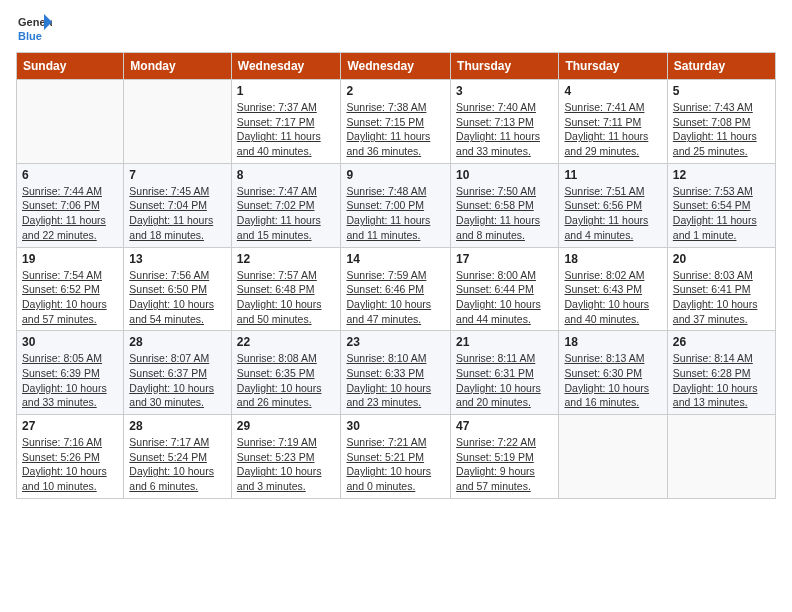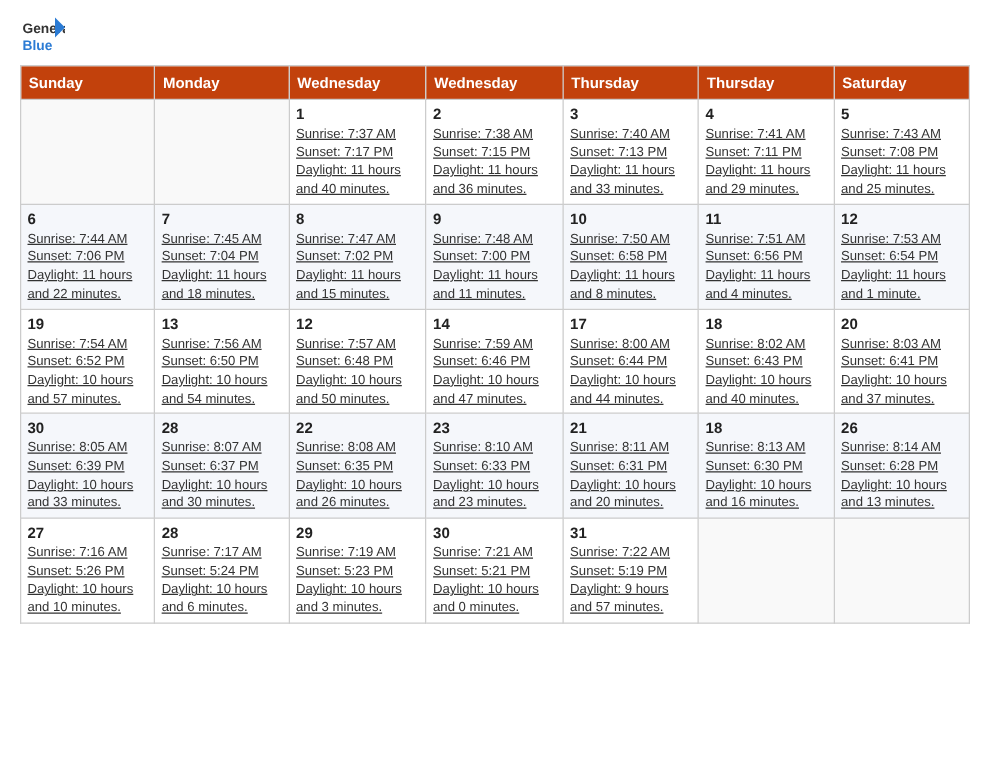--- a/index.html
+++ b/index.html
@@ -241,21 +241,21 @@
           </td>
           <td>
             <span class="day-number">29</span>
             <div class="day-info">Sunrise: 7:19 AM<br>Sunset: 5:23 PM<br>Daylight: 10 hours and 3 minutes.</div>
           </td>
           <td>
             <span class="day-number">30</span>
             <div class="day-info">Sunrise: 7:21 AM<br>Sunset: 5:21 PM<br>Daylight: 10 hours and 0 minutes.</div>
           </td>
           <td>
-            <span class="day-number">31</span>
+            <span class="day-number">47</span>
             <div class="day-info">Sunrise: 7:22 AM<br>Sunset: 5:19 PM<br>Daylight: 9 hours and 57 minutes.</div>
           </td>
           <td class="empty-cell"></td>
           <td class="empty-cell"></td>
         </tr>
       </tbody>
   </table>
 </div>
 
 </body></html>

